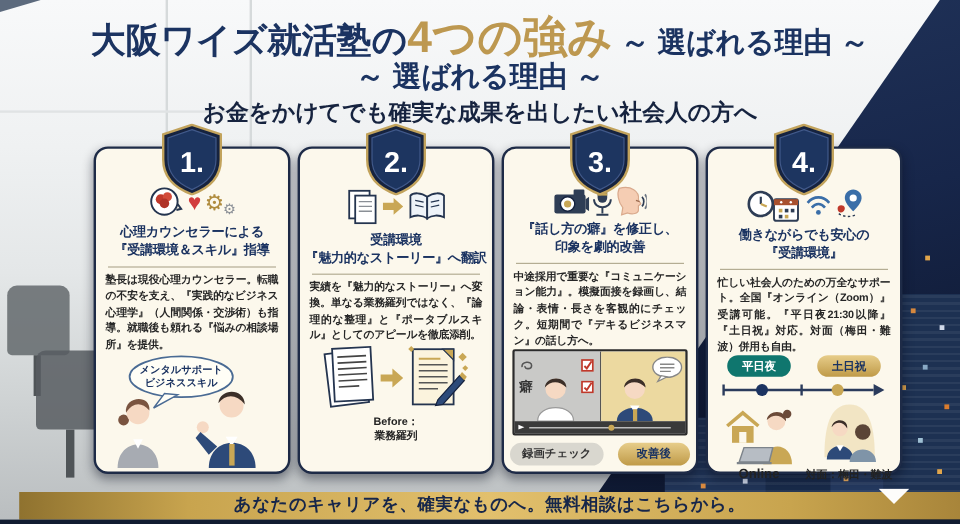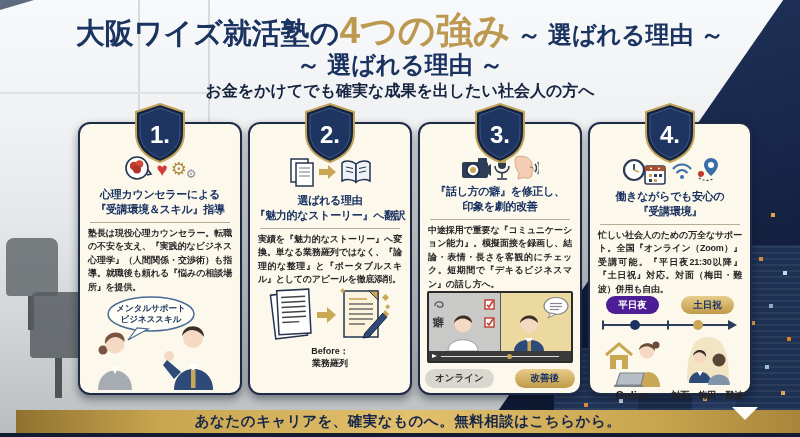--- a/index.html
+++ b/index.html
@@ -28,21 +28,21 @@
       704px 398px 0 1px #f2b15e;}
   .corner-sliver{position:absolute;left:0;top:0;width:34px;height:10px;background:#35465e;clip-path:polygon(0 0,100% 0,0 100%);opacity:.8;}
 
   
   .header{position:absolute;left:0;right:0;top:12px;text-align:center;z-index:5;}
   .h-line1{line-height:1.05;white-space:nowrap;}
   .h-part1{font-size:29px;font-weight:800;color:#1b3361;}
   .h-part2{font-size:37px;font-weight:800;color:#bd9850;}
   .h-part3{font-size:24px;font-weight:800;color:#1b3361;}
   .h-line2{font-size:24px;font-weight:800;color:#1b3361;line-height:1.15;}
-  .h-tagline{font-size:16px;font-weight:800;color:#16233f;margin-top:3px;}
+  .h-tagline{font-size:19px;font-weight:800;color:#16233f;margin-top:3px;}
 
   
   .cards{position:absolute;left:78px;top:122px;width:674px;height:273px;display:flex;gap:6px;z-index:4;}
   .card{position:relative;width:164px;height:273px;box-sizing:border-box;background:#fcf8ec;
         border:2.5px solid #1e2b47;border-radius:12px;box-shadow:0 4px 9px rgba(8,14,28,.45);
         display:flex;flex-direction:column;padding-top:30px;}
   .badge{position:absolute;top:-21px;left:50%;transform:translateX(-50%);width:54px;height:60px;z-index:2;}
   .icons-row{height:36px;display:flex;align-items:center;justify-content:center;gap:3px;}
   .glyph-heart{font-size:19px;color:#d23c3c;line-height:1;}
   .glyph-gear-lg{font-size:18px;color:#b08c3e;line-height:1;}
@@ -65,21 +65,21 @@
   .vp-right{background:#ecd9a0;}
   .kuse{position:absolute;left:4px;top:22px;font-size:11px;font-weight:800;color:#333;}
   .progress{position:relative;height:10px;background:#3a3a3a;}
   .play-tri{position:absolute;left:3px;top:2.5px;width:0;height:0;border-left:5px solid #fff;border-top:2.5px solid transparent;border-bottom:2.5px solid transparent;}
   .prog-line{position:absolute;left:12px;right:12px;top:4.5px;height:1.5px;background:#ddd;}
   .prog-dot{position:absolute;left:55%;top:2.5px;width:5px;height:5px;border-radius:50%;background:#c9a755;}
   .pill-row{display:flex;justify-content:space-between;width:150px;margin-top:6px;}
   .pill{border-radius:11px;font-size:9.5px;font-weight:800;padding:3px 10px;white-space:nowrap;}
   .pill-gray{background:#d9d7cf;color:#333;}
   .pill-gold{background:linear-gradient(180deg,#e7cd8a,#bf9a48);color:#1b3361;padding-left:16px;padding-right:16px;}
-  .pill-navy{background:#4c1d95;color:#fff;}
+  .pill-navy{background:#0f766e;color:#fff;}
 
   
   .sched-pills{display:flex;justify-content:space-around;width:150px;}
   .sched-pills .pill{padding:2.5px 12px;}
   .fig-row{display:flex;width:150px;justify-content:space-around;align-items:flex-end;margin-top:2px;}
   .fig-labels{display:flex;width:150px;margin-top:2px;}
   .fig-label{flex:1;text-align:center;font-size:9px;font-weight:800;color:#222;}
   .fig-label-online{font-size:11px;}
 
   
@@ -190,21 +190,21 @@
         <svg width="32" height="26" viewBox="0 0 32 26">
           <path d="M16 5 C11 1 4 1.5 2 4 V22 C6 20 12 20 16 23 Z" fill="#eef3f8" stroke="#24344f" stroke-width="1.5"></path>
           <path d="M16 5 C21 1 28 1.5 30 4 V22 C26 20 20 20 16 23 Z" fill="#eef3f8" stroke="#24344f" stroke-width="1.5"></path>
           <line x1="6" y1="8" x2="13" y2="9.5" stroke="#24344f" stroke-width="1"></line>
           <line x1="6" y1="12" x2="13" y2="13.5" stroke="#24344f" stroke-width="1"></line>
           <line x1="19" y1="9.5" x2="26" y2="8" stroke="#24344f" stroke-width="1"></line>
           <line x1="19" y1="13.5" x2="26" y2="12" stroke="#24344f" stroke-width="1"></line>
         </svg>
       </div>
       <div class="card-title">
-        <div>選ばれる理由</div>
+        <div>受講環境</div>
         <div>『魅力的なストーリー』へ翻訳</div>
       </div>
       <div class="divider"></div>
       <div class="card-body">実績を『魅力的なストーリー』へ変換。単なる業務羅列ではなく、『論理的な整理』と『ポータブルスキル』としてのアピールを徹底添削。</div>
       <div class="illus">
         <div class="docs-row">
           <svg width="46" height="56" viewBox="0 0 46 56" style="transform:rotate(-3deg);">
             <rect x="4" y="6" width="32" height="44" fill="#ffffff" stroke="#24344f" stroke-width="1.5" transform="rotate(-4 20 28)"></rect>
             <rect x="9" y="3" width="32" height="44" fill="#ffffff" stroke="#24344f" stroke-width="1.5"></rect>
             <line x1="13" y1="10" x2="37" y2="10" stroke="#444" stroke-width="1.4"></line>
@@ -315,21 +315,21 @@
               </svg>
             </div>
           </div>
           <div class="progress">
             <div class="play-tri"></div>
             <div class="prog-line"></div>
             <div class="prog-dot"></div>
           </div>
         </div>
         <div class="pill-row">
-          <span class="pill pill-gray">オンライン</span>
+          <span class="pill pill-gray">録画チェック</span>
           <span class="pill pill-gold">改善後</span>
         </div>
       </div>
     </div>
 
     <div class="card">
       <svg class="badge" viewBox="0 0 54 60">
         <path d="M27 1 L51 9 V30 C51 45 41 54 27 59 C13 54 3 45 3 30 V9 Z" fill="#16233f" stroke="#c2a35c" stroke-width="2"></path>
         <path d="M27 5 L47 12 V30 C47 42 39 50 27 55 C15 50 7 42 7 30 V12 Z" fill="#1d3560" stroke="#41598a" stroke-width="1"></path>
         <text x="27" y="40" text-anchor="middle" font-size="24" font-weight="bold" fill="#ffffff">4.</text>

